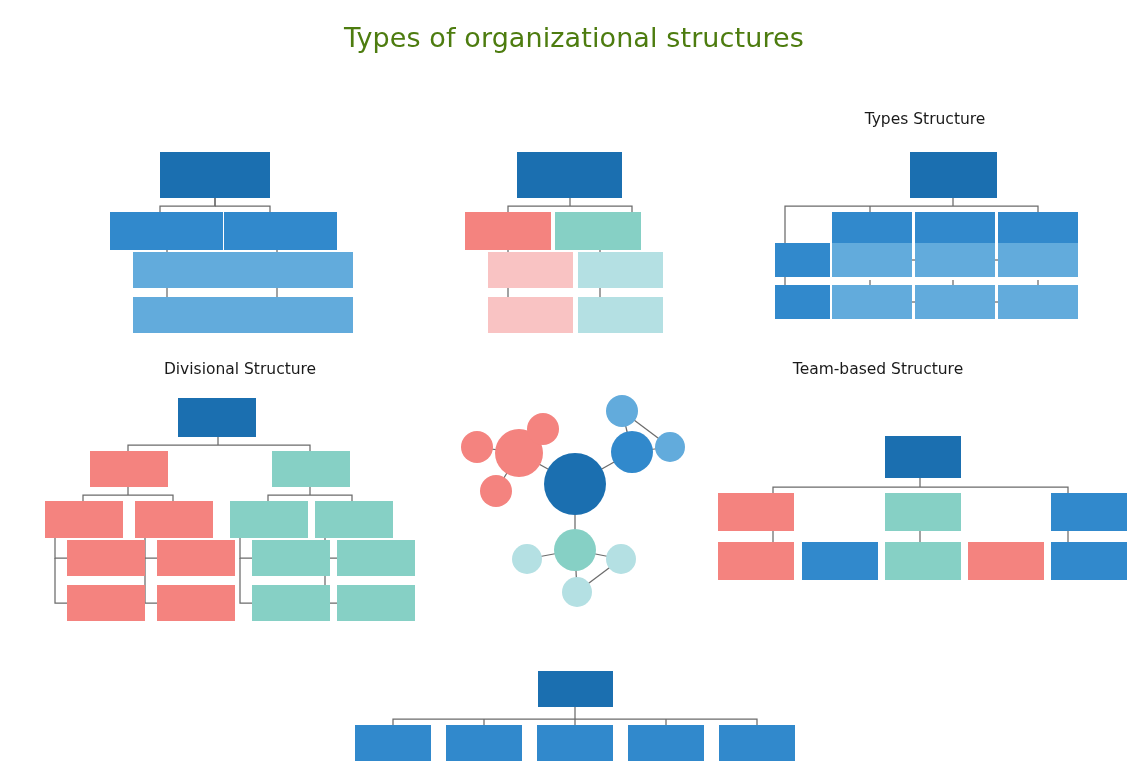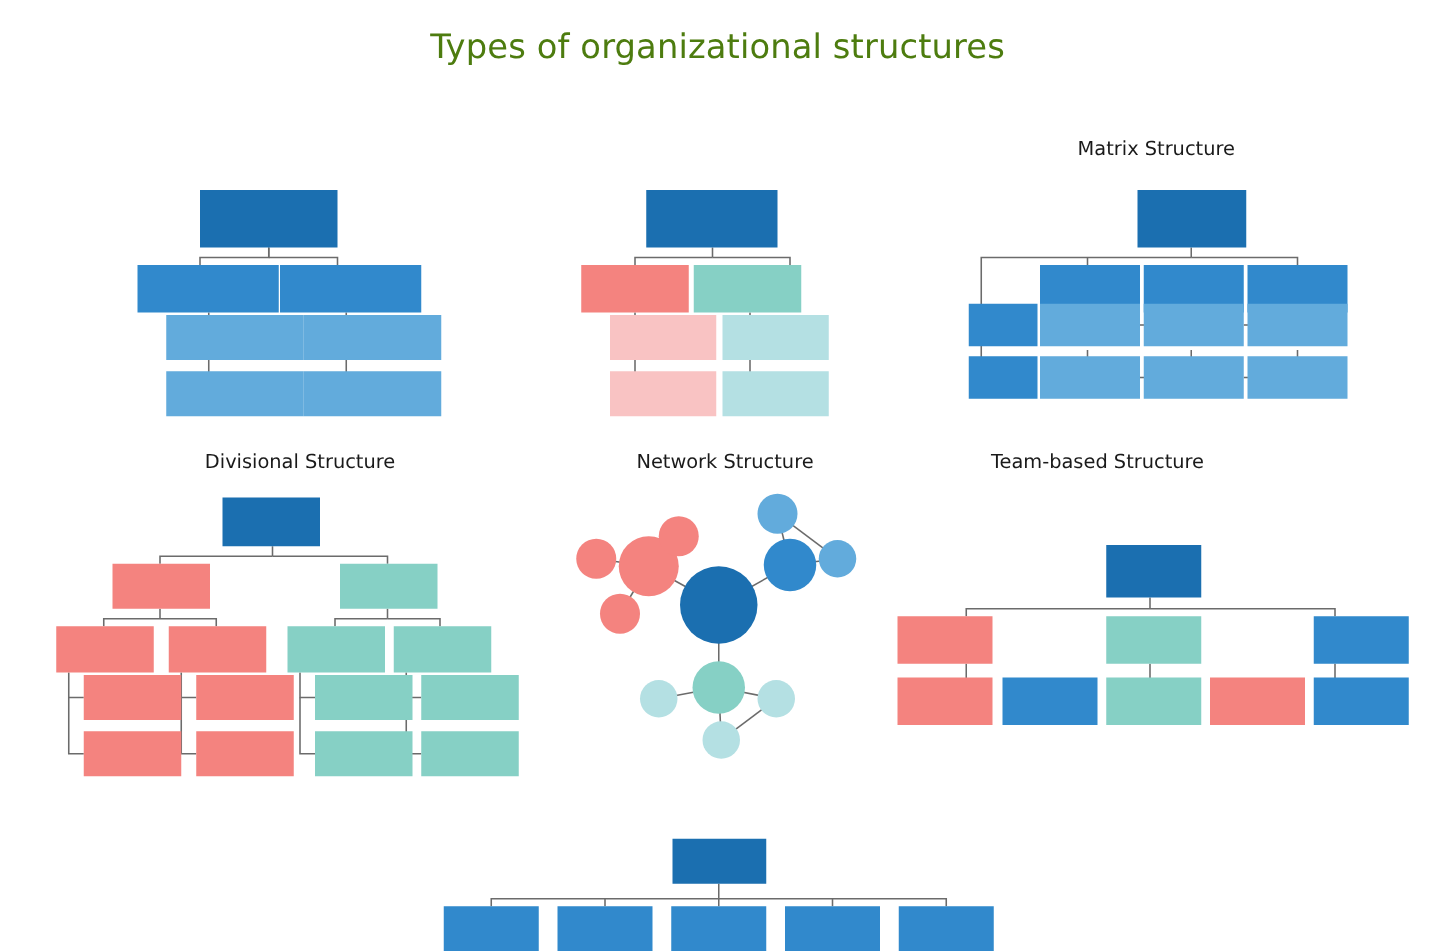--- a/index.html
+++ b/index.html
@@ -109,21 +109,21 @@
     <div class="node" style="left:0px; top:102px; width:86px; height:38px; background:#f4837f;"></div>
     <div class="node" style="left:90px; top:102px; width:86px; height:38px; background:#86d0c5;"></div>
     <div class="node" style="left:23px; top:142px; width:85px; height:36px; background:#f9c3c3;"></div>
     <div class="node" style="left:113px; top:142px; width:85px; height:36px; background:#b4e0e3;"></div>
     <div class="node" style="left:23px; top:187px; width:85px; height:36px; background:#f9c3c3;"></div>
     <div class="node" style="left:113px; top:187px; width:85px; height:36px; background:#b4e0e3;"></div>
   </div>
 </div>
 
 <div class="panel" style="left:775px; top:110px; width:320px; height:220px;">
-  <div class="panel-title" style="width:280px; left:10px;">Matrix Structure</div>
+  <div class="panel-title" style="width:280px; left:10px;">Types Structure</div>
   <div class="canvas">
     <svg class="links" width="320" height="220">
       <line x1="178" y1="88" x2="178" y2="96"></line>
       <polyline points="178,96 10,96 10,192"></polyline>
       <polyline points="178,96 263,96 263,102"></polyline>
       <line x1="95" y1="96" x2="95" y2="102"></line>
       <line x1="10" y1="150" x2="30" y2="150"></line>
       <line x1="10" y1="192" x2="30" y2="192"></line>
       <line x1="95" y1="140" x2="95" y2="148"></line>
       <line x1="178" y1="140" x2="178" y2="148"></line>
@@ -187,21 +187,20 @@
     <div class="node" style="left:212px; top:180px; width:78px; height:36px; background:#86d0c5;"></div>
     <div class="node" style="left:297px; top:180px; width:78px; height:36px; background:#86d0c5;"></div>
     <div class="node" style="left:27px; top:225px; width:78px; height:36px; background:#f4837f;"></div>
     <div class="node" style="left:117px; top:225px; width:78px; height:36px; background:#f4837f;"></div>
     <div class="node" style="left:212px; top:225px; width:78px; height:36px; background:#86d0c5;"></div>
     <div class="node" style="left:297px; top:225px; width:78px; height:36px; background:#86d0c5;"></div>
   </div>
 </div>
 
 <div class="panel" style="left:455px; top:360px; width:250px; height:250px;">
-  <div class="panel-title">Network Structure</div>
   <div class="canvas">
     <svg class="links" width="250" height="250">
       <line x1="120" y1="124" x2="64" y2="93"></line>
       <line x1="120" y1="124" x2="177" y2="92"></line>
       <line x1="120" y1="124" x2="120" y2="190"></line>
       <line x1="64" y1="93" x2="22" y2="87"></line>
       <line x1="64" y1="93" x2="88" y2="69"></line>
       <line x1="64" y1="93" x2="41" y2="131"></line>
       <line x1="177" y1="92" x2="167" y2="51"></line>
       <line x1="177" y1="92" x2="215" y2="87"></line>

